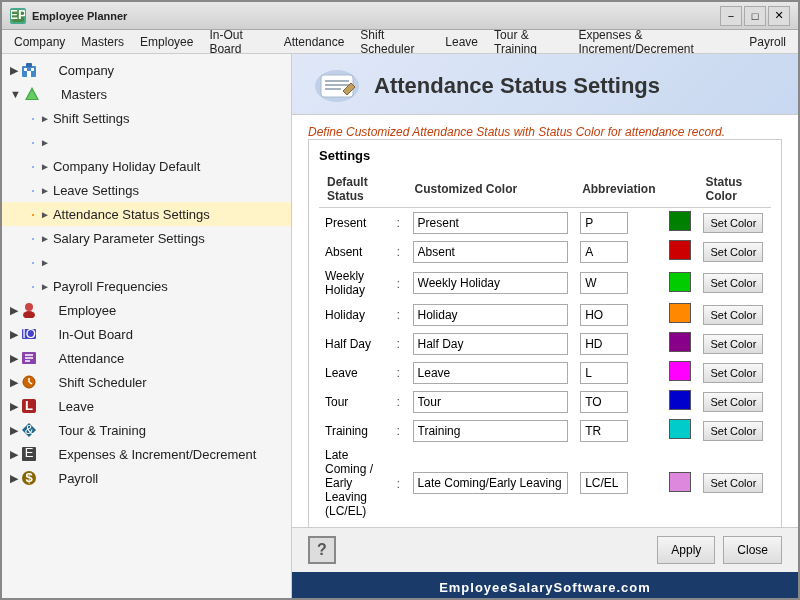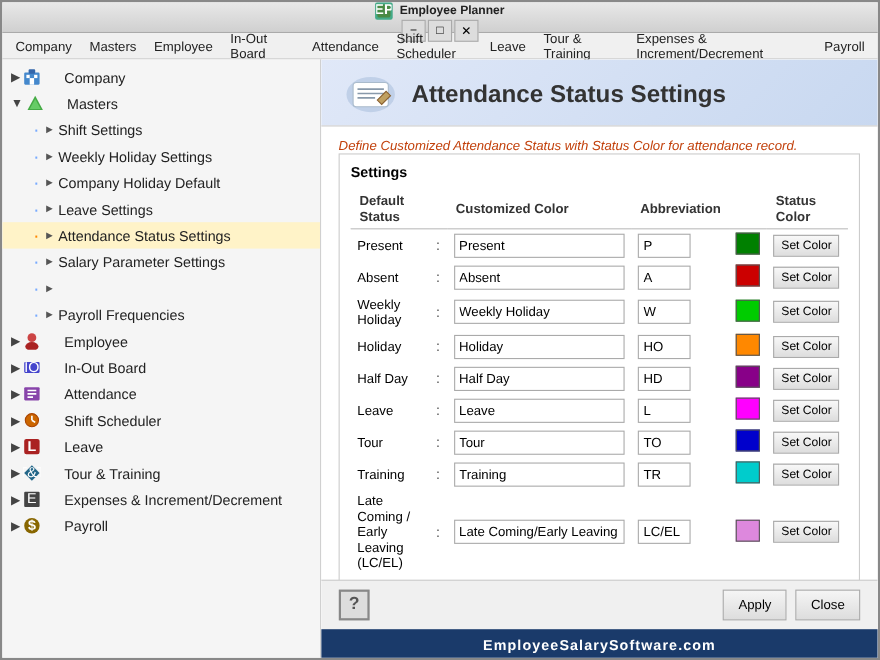--- a/index.html
+++ b/index.html
@@ -2,21 +2,21 @@
 <html><head>
   <meta charset="utf-8">
   <style>
     * { box-sizing: border-box; margin: 0; padding: 0; font-family: 'Segoe UI', Tahoma, Geneva, Verdana, sans-serif; font-size: 13px; }
     body { width: 800px; height: 600px; overflow: hidden; background: #f0f0f0; border: 2px solid #888; }
 
     
     .title-bar {
       background: linear-gradient(to bottom, #e8e8e8, #d0d0d0);
       height: 28px; display: flex; align-items: center; padding: 0 8px;
-      border-bottom: 1px solid #aaa; justify-content: space-between; flex-direction: column;
+      border-bottom: 1px solid #aaa; justify-content: space-between;
     }
     .title-bar-left { display: flex; align-items: center; gap: 6px; }
     .title-icon { width: 16px; height: 16px; background: #4a8; border-radius: 2px; display: flex; align-items: center; justify-content: center; color: white; font-size: 10px; }
     .title-text { font-size: 11px; font-weight: bold; color: #222; }
     .title-controls { display: flex; gap: 2px; }
     .title-btn { width: 22px; height: 20px; border: 1px solid #aaa; background: #ddd; cursor: pointer; display: flex; align-items: center; justify-content: center; font-size: 11px; }
 
     
     .menu-bar {
       background: #f0f0f0; height: 24px; display: flex; align-items: center;
@@ -175,21 +175,20 @@
         <span class="tree-label">Masters</span>
       </div>
       <div class="tree-item sub-item">
         <span class="tree-dot">·</span>
         <span class="tree-arrow">►</span>
         <span class="tree-label">Shift Settings</span>
       </div>
       <div class="tree-item sub-item">
         <span class="tree-dot">·</span>
         <span class="tree-arrow">►</span>
-        <span class="tree-label">Weekly Holiday Settings</span>
       </div>
       <div class="tree-item sub-item">
         <span class="tree-dot">·</span>
         <span class="tree-arrow">►</span>
         <span class="tree-label">Company Holiday Default</span>
       </div>
       <div class="tree-item sub-item">
         <span class="tree-dot">·</span>
         <span class="tree-arrow">►</span>
         <span class="tree-label">Leave Settings</span>

